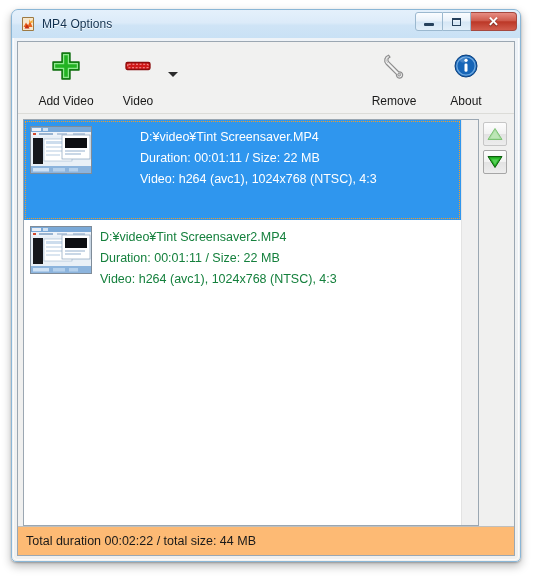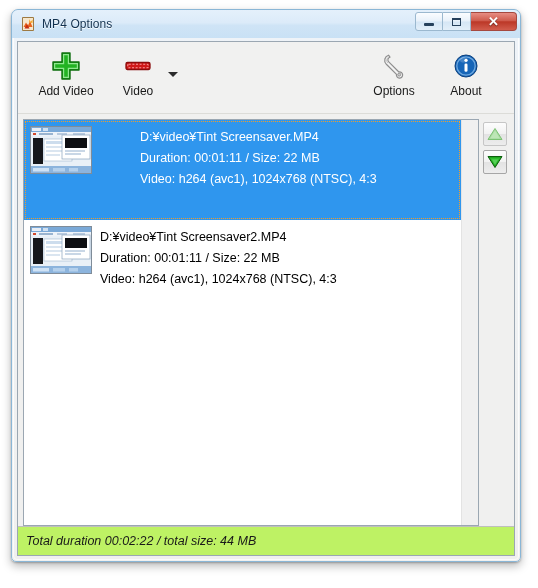--- a/index.html
+++ b/index.html
@@ -157,21 +157,21 @@
   }
   .tb-icon {
     height: 34px;
     display: flex;
     align-items: center;
     justify-content: center;
   }
   .tb-label {
     font-size: 12px;
     color: #1a1a1a;
-    margin-top: 1px;
+    margin-top: 11px;
     white-space: nowrap;
   }
   #tb-spacer { flex: 1 1 auto; }
 
   
   #remove-caret {
     width: 0; height: 0;
     border-left: 5px solid transparent;
     border-right: 5px solid transparent;
     border-top: 5px solid #2b2b2b;
@@ -223,21 +223,21 @@
   }
   .meta {
     display: flex;
     flex-direction: column;
     justify-content: flex-start;
     padding-top: 1px;
   }
   .meta div {
     font-size: 12.5px;
     line-height: 21px;
-    color: #000000;
+    color: #15803d;
     white-space: nowrap;
   }
   .row.selected .meta div { color: #ffffff; }
 
   
   #list-gutter {
     width: 16px;
     flex: none;
     background: #f0f0f0;
     border-left: 1px solid #e3e3e3;
@@ -263,26 +263,25 @@
     display: flex;
     align-items: center;
     justify-content: center;
   }
   .orderbtn.disabled { border-color: #c6c6c6; }
 
   
   #statusbar {
     height: 28px;
     flex: none;
-    background: #bef264;
+    background: #fdba74;
     border-top: 1px solid #bfbfbd;
     display: flex;
     align-items: center;
     padding-left: 8px;
-    font-style: italic;
   }
   #status-text {
     font-size: 12.5px;
     color: #1a1a1a;
     white-space: nowrap;
   }
 </style>
 </head>
 <body>
 
@@ -346,21 +345,21 @@
         <div id="tb-spacer"></div>
 
         <div class="tb-item">
           <div class="tb-icon">
             <svg width="28" height="28" viewBox="0 0 28 28">
               <path d="M8.5 3.2 a5.4 5.4 0 0 0 -2.3 8.9 l0.9 0.9 9.4 9.4 a3.1 3.1 0 1 0 2.4 -2.4 l-9.4 -9.4 -0.9 -0.9 a2.8 2.8 0 0 1 1.4 -4.6 z" fill="#f2f2f2" stroke="#8e8e8e" stroke-width="1.2" stroke-linejoin="round"></path>
               <circle cx="19.2" cy="22.6" r="1.5" fill="#c9c9c9" stroke="#8e8e8e" stroke-width="0.9"></circle>
               <path d="M9 5 a3.6 3.6 0 0 0 -1.3 5.8" fill="none" stroke="#bdbdbd" stroke-width="1"></path>
             </svg>
           </div>
-          <span class="tb-label">Options</span>
+          <span class="tb-label">Remove</span>
         </div>
 
         <div class="tb-item" style="margin-right:12px;">
           <div class="tb-icon">
             <svg width="26" height="26" viewBox="0 0 26 26">
               <circle cx="13" cy="13" r="11" fill="#1565b8" stroke="#0c3f7c" stroke-width="1"></circle>
               <circle cx="13" cy="13" r="9.2" fill="none" stroke="#6fa8de" stroke-width="1.3"></circle>
               <circle cx="13" cy="7.3" r="1.6" fill="#ffffff"></circle>
               <rect x="11.5" y="10.4" width="3" height="8.4" rx="1.3" fill="#ffffff"></rect>
               <ellipse cx="11" cy="7" rx="4" ry="2.6" fill="#ffffff" opacity="0.2"></ellipse>

